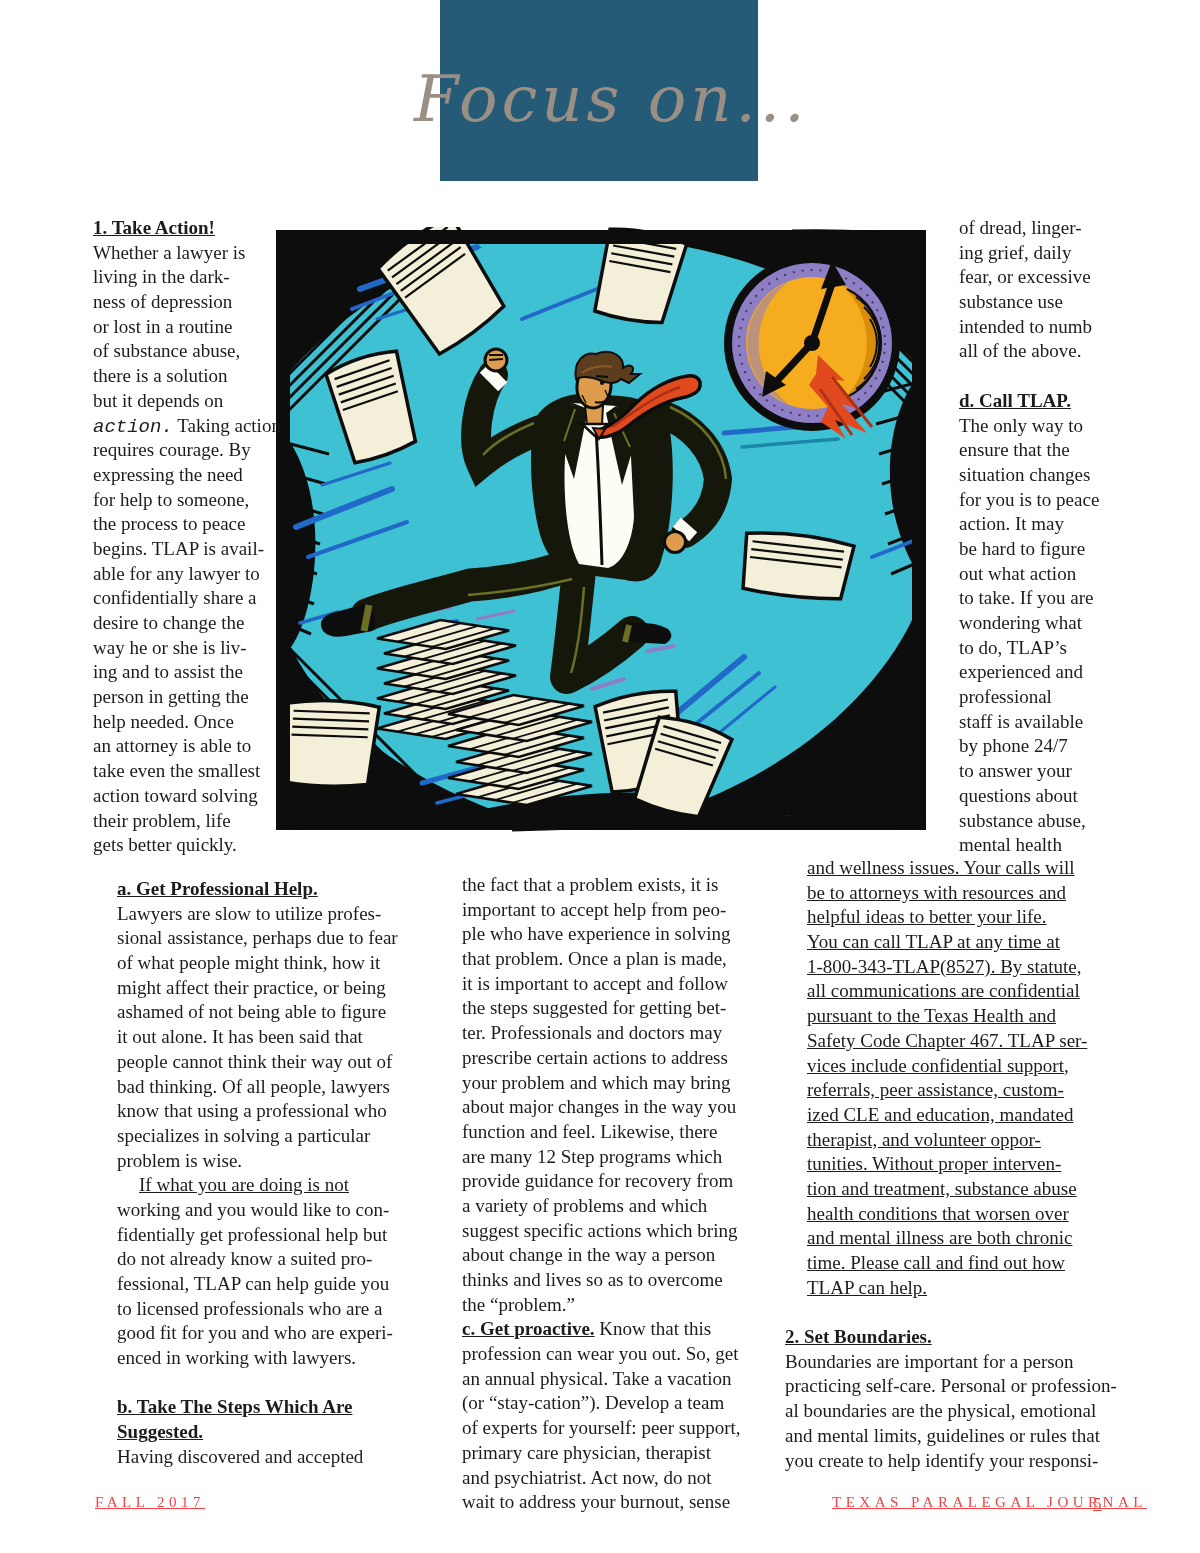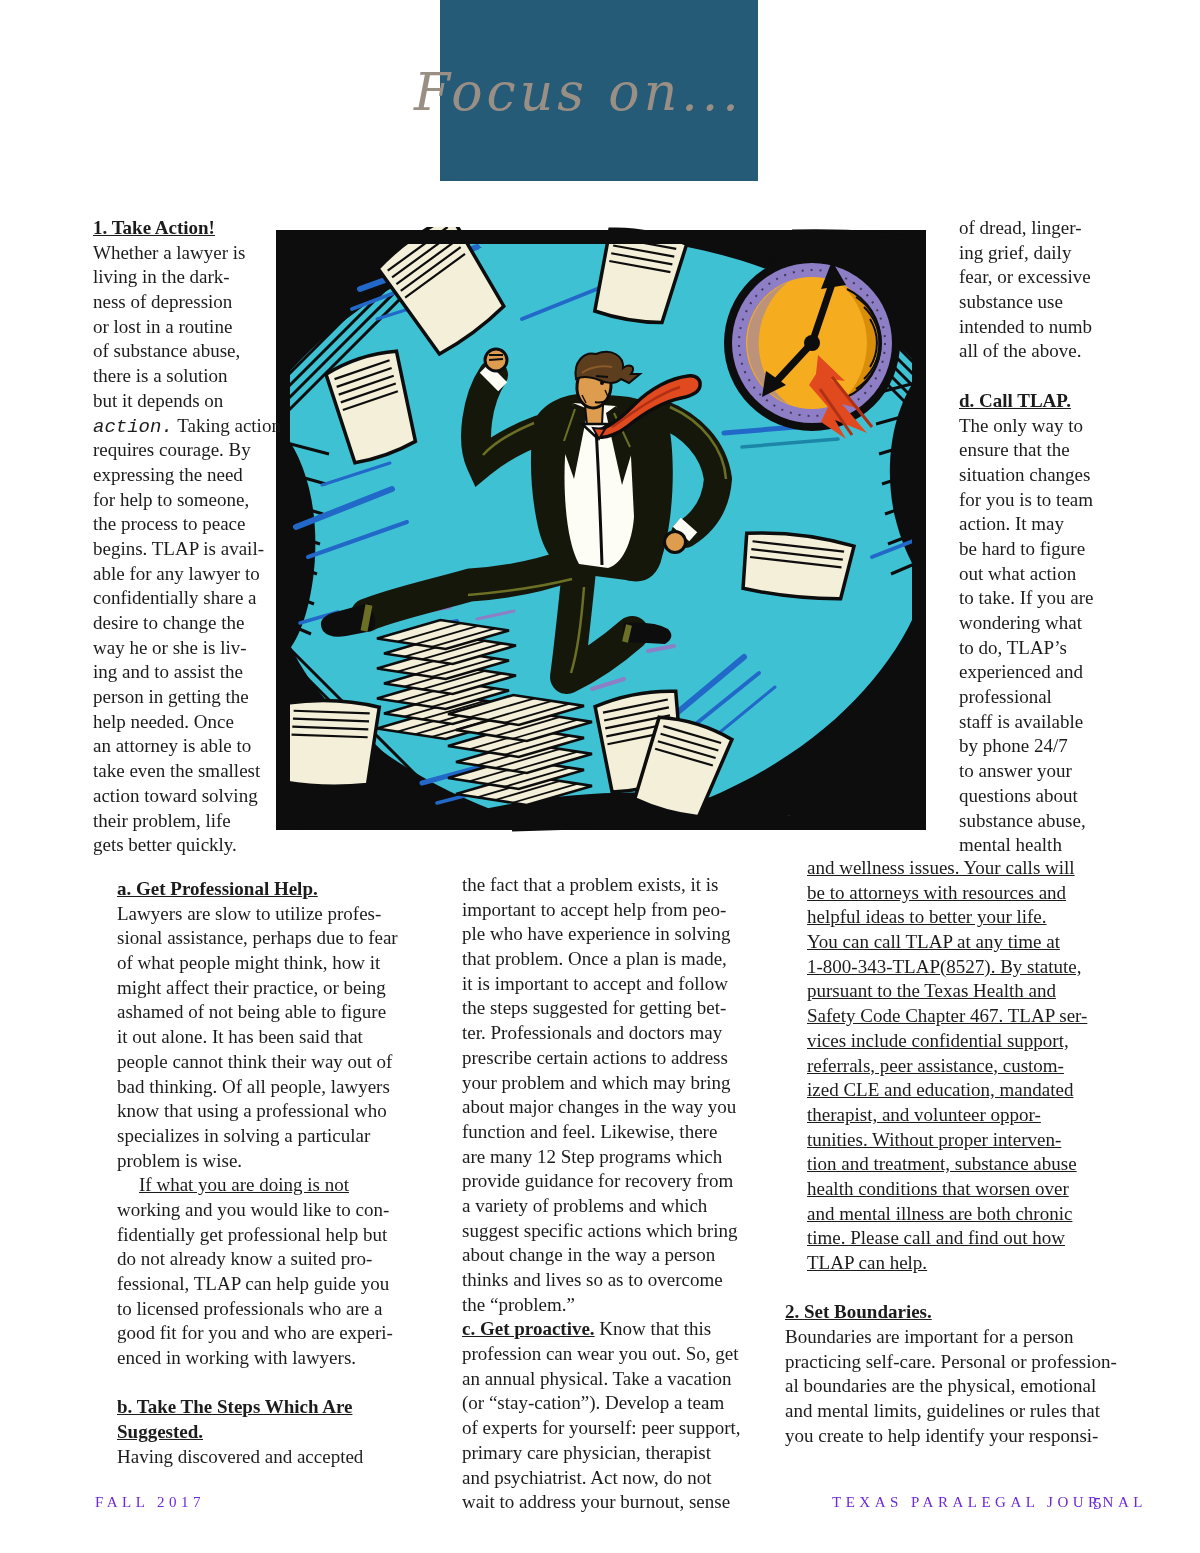--- a/index.html
+++ b/index.html
@@ -1,32 +1,32 @@
 <!DOCTYPE html>
 <html style="--c-bg: #3FC1D4; --c-ink: #0D0D0D; --c-paper: #F4EFD9; --c-blue: #2268C8; --c-purple: #8D7EC6; --c-clockYellow: #F5AC1E; --c-clockOrange: #D98E0B; --c-red: #E1491F; --c-darkred: #B03014; --c-suit: #16170B; --c-olive: #6B7024; --c-skin: #DE9C4E; --c-hair: #5C3D1E; --c-white: #FDFDF6; --c-tealDark: #1C86A8; --c-banner: #265B77; --c-script: #9A8F85;"><head>
 <meta charset="utf-8">
 <style>
   html,body{margin:0;padding:0;background:#ffffff;}
   .page{position:relative;width:1200px;height:1553px;background:#ffffff;overflow:hidden;
         font-family:"Liberation Serif","DejaVu Serif",serif;color:#1c1c1c;}
   .masthead{position:absolute;left:440px;top:0;width:318px;height:181px;background:var(--c-banner,#265B77);z-index:1;}
   .script-title{position:absolute;left:414px;top:62px;z-index:2;font-family:"DejaVu Serif",serif;
-        font-style:italic;font-size:52px;letter-spacing:4px;color:var(--c-script,#9A8F85);white-space:nowrap;}
+        font-style:italic;font-size:64px;letter-spacing:4px;color:var(--c-script,#9A8F85);white-space:nowrap;}
   .col{position:absolute;font-size:19px;z-index:3;}
   .tline{height:24.7px;line-height:24.7px;white-space:nowrap;}
   .tline.ind{padding-left:22px;text-decoration:underline;}
   .tline b{font-weight:bold;text-decoration:underline;}
   .tline i{font-style:italic;font-family:Liberation Mono, monospace;}
   #col-top-left{left:93px;top:216px;width:172px;}
   #col-top-right{left:945px;top:216px;width:162px;margin-left:14px;}
   #col-bottom-left{left:117px;top:877px;width:285px;}
   #col-bottom-middle{left:462px;top:873px;width:285px;}
   #col-bottom-right{left:785px;top:856px;width:325px;}
   #illu{position:absolute;left:272px;top:227px;z-index:2;}
-  .footer-item{position:absolute;top:1494px;font-size:15px;letter-spacing:4.5px;color:#6d28d9;white-space:nowrap;}
+  .footer-item{position:absolute;top:1494px;font-size:15px;letter-spacing:4.5px;color:#ef4444;white-space:nowrap;text-decoration:underline;}
   #footer-season{left:95px;}
   #footer-journal{left:832px;}
   #footer-page{left:1093px;font-size:17px;letter-spacing:0;}
 </style>
 </head>
 <body>
 
 <div class="page">
 
   <div class="masthead"></div>
@@ -372,21 +372,21 @@
       <div class="tline">ing grief, daily</div>
       <div class="tline">fear, or excessive</div>
       <div class="tline">substance use</div>
       <div class="tline">intended to numb</div>
       <div class="tline">all of the above.</div>
       <div class="tline blank"></div>
       <div class="tline"><b>d. Call TLAP.</b></div>
       <div class="tline">The only way to</div>
       <div class="tline">ensure that the</div>
       <div class="tline">situation changes</div>
-      <div class="tline">for you is to team</div>
+      <div class="tline">for you is to peace</div>
       <div class="tline">action. It may</div>
       <div class="tline">be hard to figure</div>
       <div class="tline">out what action</div>
       <div class="tline">to take. If you are</div>
       <div class="tline">wondering what</div>
       <div class="tline">to do, TLAP’s</div>
       <div class="tline">experienced and</div>
       <div class="tline">professional</div>
       <div class="tline">staff is available</div>
       <div class="tline">by phone 24/7</div>
@@ -448,20 +448,21 @@
       <div class="tline">primary care physician, therapist</div>
       <div class="tline">and psychiatrist. Act now, do not</div>
       <div class="tline">wait to address your burnout, sense</div>
     </div>
   <div class="col" id="col-bottom-right">
       <div class="tline ind">and wellness issues. Your calls will</div>
       <div class="tline ind">be to attorneys with resources and</div>
       <div class="tline ind">helpful ideas to better your life.</div>
       <div class="tline ind">You can call TLAP at any time at</div>
       <div class="tline ind">1-800-343-TLAP(8527). By statute,</div>
+      <div class="tline ind">all communications are confidential</div>
       <div class="tline ind">pursuant to the Texas Health and</div>
       <div class="tline ind">Safety Code Chapter 467. TLAP ser-</div>
       <div class="tline ind">vices include confidential support,</div>
       <div class="tline ind">referrals, peer assistance, custom-</div>
       <div class="tline ind">ized CLE and education, mandated</div>
       <div class="tline ind">therapist, and volunteer oppor-</div>
       <div class="tline ind">tunities. Without proper interven-</div>
       <div class="tline ind">tion and treatment, substance abuse</div>
       <div class="tline ind">health conditions that worsen over</div>
       <div class="tline ind">and mental illness are both chronic</div>

